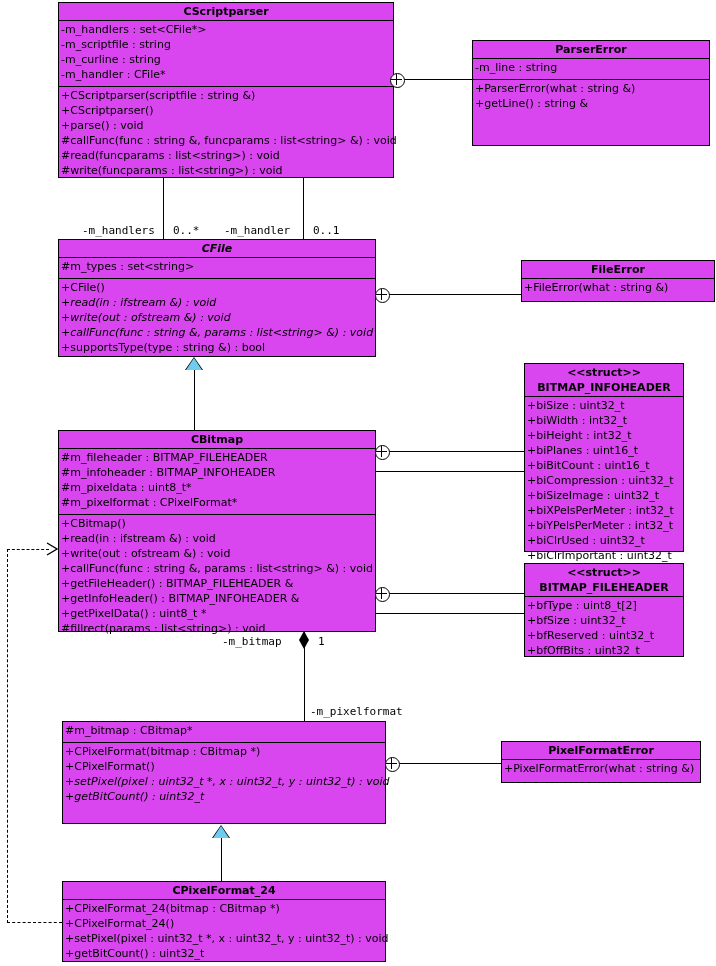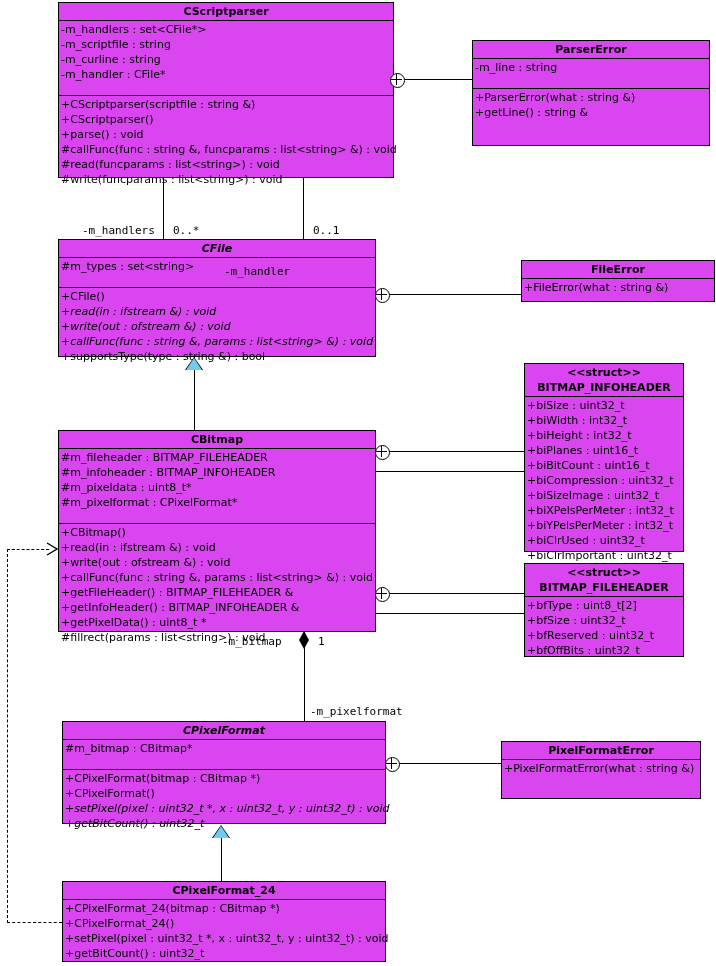--- a/index.html
+++ b/index.html
@@ -45,21 +45,21 @@
     line-height: 15px;
     padding-top: 1px;
     white-space: nowrap;
   }
   .uml-title.with-stereo {
     padding-top: 0;
   }
   .uml-compartment {
     border-bottom: 1px solid #000000;
     box-sizing: border-box;
-    padding: 1px 0 13px 0;
+    padding: 1px 0 4px 0;
   }
   .uml-compartment.last {
     border-bottom: none;
   }
   .uml-row {
     font-size: 11px;
     line-height: 15px;
     padding: 0 1px 0 2px;
     white-space: nowrap;
   }
@@ -186,21 +186,21 @@
 
   <div class="dash-h" style="left:7px; top:922px; width:55px;"></div>
   <div class="dash-v" style="left:7px; top:549px; height:374px;"></div>
   <div class="dash-h" style="left:7px; top:549px; width:42px;"></div>
   <svg class="open-arrow" style="left:46px; top:542px;" viewBox="0 0 12 14">
     <polyline points="1,1 11,7 1,13" fill="none" stroke="#000000" stroke-width="1.3"></polyline>
   </svg>
 
   <div class="edge-label" style="left:82px; top:224px;">-m_handlers</div>
   <div class="edge-label" style="left:173px; top:224px;">0..*</div>
-  <div class="edge-label" style="left:224px; top:224px;margin-top:41px;">-m_handler</div>
+  <div class="edge-label" style="left:224px; top:224px;">-m_handler</div>
   <div class="edge-label" style="left:313px; top:224px;">0..1</div>
   <div class="edge-label" style="left:222px; top:635px;">-m_bitmap</div>
   <div class="edge-label" style="left:318px; top:635px;">1</div>
   <div class="edge-label" style="left:310px; top:705px;">-m_pixelformat</div>
 
   <div class="uml-box" style="left:58px; top:2px; width:336px; height:176px;">
     <div class="uml-title">CScriptparser</div>
     <div class="uml-compartment">
       <div class="uml-row">-m_handlers : set&lt;CFile*&gt;</div>
       <div class="uml-row">-m_scriptfile : string</div>
@@ -292,33 +292,32 @@
     <div class="uml-title with-stereo">BITMAP_FILEHEADER</div>
     <div class="uml-compartment last">
       <div class="uml-row">+bfType : uint8_t[2]</div>
       <div class="uml-row">+bfSize : uint32_t</div>
       <div class="uml-row">+bfReserved : uint32_t</div>
       <div class="uml-row">+bfOffBits : uint32_t</div>
     </div>
   </div>
 
   <div class="uml-box" style="left:62px; top:721px; width:324px; height:103px;">
-    <div class="uml-title abstract">CPixelFormat</div>
     <div class="uml-compartment">
       <div class="uml-row">#m_bitmap : CBitmap*</div>
     </div>
     <div class="uml-compartment last">
       <div class="uml-row">+CPixelFormat(bitmap : CBitmap *)</div>
       <div class="uml-row">+CPixelFormat()</div>
       <div class="uml-row italic">+setPixel(pixel : uint32_t *, x : uint32_t, y : uint32_t) : void</div>
       <div class="uml-row italic">+getBitCount() : uint32_t</div>
     </div>
   </div>
 
-  <div class="uml-box" style="left:501px; top:741px; width:200px; height:58px;">
+  <div class="uml-box" style="left:501px; top:741px; width:200px; height:42px;">
     <div class="uml-title">PixelFormatError</div>
     <div class="uml-compartment last">
       <div class="uml-row">+PixelFormatError(what : string &amp;)</div>
     </div>
   </div>
 
   <div class="uml-box" style="left:62px; top:881px; width:324px; height:81px;">
     <div class="uml-title">CPixelFormat_24</div>
     <div class="uml-compartment last">
       <div class="uml-row">+CPixelFormat_24(bitmap : CBitmap *)</div>

